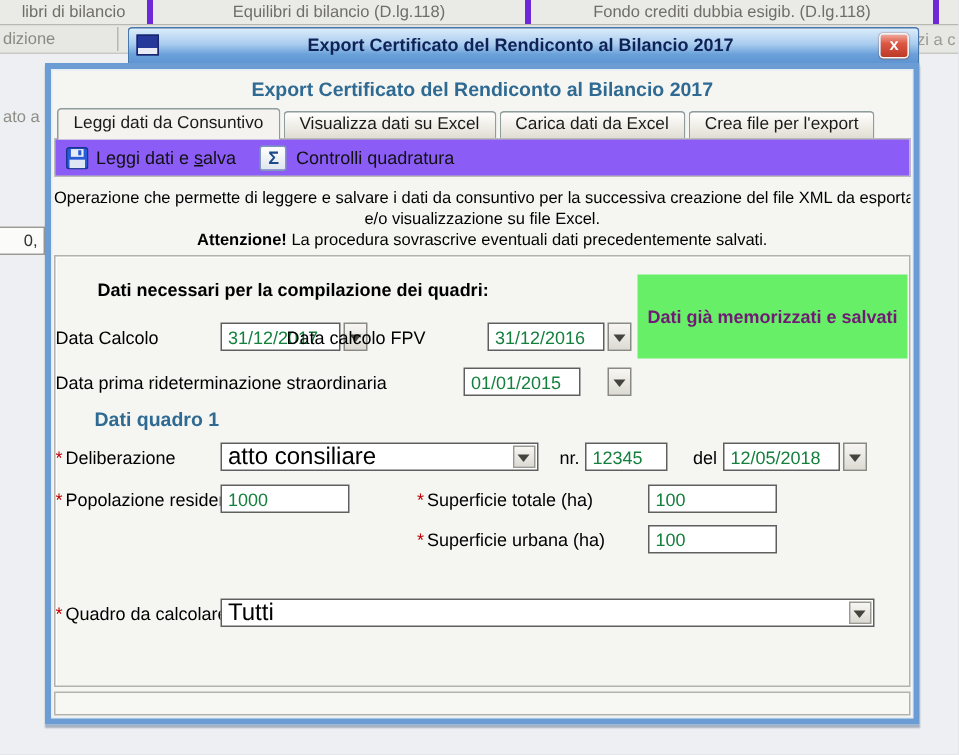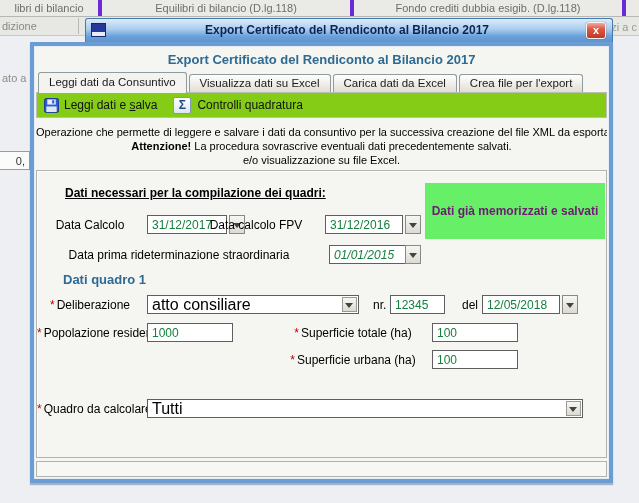--- a/index.html
+++ b/index.html
@@ -49,39 +49,39 @@
              font-weight:bold; font-size:13px; color:#2e6a92; }
 
   .tabs { position:absolute; left:4px; top:26px; height:21px; display:flex; align-items:flex-end; }
   .tab { height:19px; line-height:17px; padding:0 10px; font-size:11.5px; color:#1a1a1a;
          background:linear-gradient(#ffffff, #eceae2 60%, #dedbd1);
          border:1px solid #8f9c9d; border-bottom:none; border-radius:3px 3px 0 0;
          margin-right:2px; white-space:nowrap; cursor:pointer; }
   .tab.active { height:21px; line-height:19px; background:#f4f3f0; position:relative; z-index:3; }
 
   .toolbar { position:absolute; left:2px; top:46px; width:571px; height:26px;
-             background:#84cc16; border:1px solid #bdbdb7; display:flex; align-items:center;
+             background:#8b5cf6; border:1px solid #bdbdb7; display:flex; align-items:center;
              font-size:12px; color:#111; z-index:2; }
   .tb-btn { display:flex; align-items:center; cursor:pointer; height:22px; padding:0 4px; }
   .tb-btn svg { margin:0 5px 0 3px; }
   .sigma-btn { width:18px; height:17px; border:1px solid #7d9ab8;
                background:linear-gradient(#ffffff,#dfe6ee); color:#1c4a8a; font-weight:bold;
                font-size:12px; text-align:center; line-height:15px; margin:0 6px 0 8px;
                border-radius:2px; }
   .accel { text-decoration:underline; }
 
   .desc { position:absolute; left:2px; top:79px; width:571px; text-align:center;
           font-size:11px; line-height:14px; color:#000; }
   .desc .nowrap { white-space:nowrap; overflow:hidden; display:block; }
 
   .form-panel { position:absolute; left:2px; top:124px; width:571px; height:288px;
                 border:1px solid #b3b3ad; box-shadow:inset 1px 1px 0 #fdfdfb; }
 
   .lbl { position:absolute; font-size:12px; color:#000; white-space:nowrap; }
-  .lbl-r { text-align:center; }
+  .lbl-r { text-align:left; }
   .req { color:#c00000; padding-right:2px; }
   .bold { font-weight:bold; }
   .teal { color:#2e6a92; font-weight:bold; font-size:13px; }
 
   .fld { position:absolute; height:19px; border:1px solid #5f5f5f; background:#fff;
          font-size:12px; font-family:"Liberation Sans",sans-serif; padding:0 4px; color:#15803d; }
   .fld.num { text-align:left; }
 
   .drop-btn { position:absolute; width:16px; height:19px; border:1px solid #8a8a84;
               background:linear-gradient(#f7f6f3,#dcdad2); cursor:pointer; }
@@ -152,44 +152,44 @@
           <span><span>Leggi dati e </span><span class="accel">s</span><span>alva</span></span>
         </div>
         <div class="tb-btn">
           <span class="sigma-btn">Σ</span>
           <span>Controlli quadratura</span>
         </div>
       </div>
 
       <div class="desc">
         <span class="nowrap">Operazione che permette di leggere e salvare i dati da consuntivo per la successiva creazione del file XML da esportare</span>
+        <span class="nowrap">e/o visualizzazione su file Excel.</span>
         <span class="nowrap"><b>Attenzione!</b><span> La procedura sovrascrive eventuali dati precedentemente salvati.</span></span>
-        <span class="nowrap">e/o visualizzazione su file Excel.</span>
       </div>
 
       <div class="form-panel">
 
-        <div class="lbl bold" style="left:28px; top:15px;text-decoration:underline;">Dati necessari per la compilazione dei quadri:</div>
+        <div class="lbl bold" style="left:28px; top:15px;">Dati necessari per la compilazione dei quadri:</div>
 
         <div class="status-green">Dati già memorizzati e salvati</div>
 
         <div class="lbl lbl-r" style="left:0; top:47px; width:106px;">Data Calcolo</div>
         <input class="fld" style="left: 110px; top: 44px; width: 80px;" value="31/12/2017">
         <div class="drop-btn" style="left:192px; top:44px;">
             <span class="chev"></span>
           </div>
 
         <div class="lbl lbl-r" style="left:154px; top:47px; width:130px;">Data calcolo FPV</div>
         <input class="fld" style="left: 288px; top: 44px; width: 78px;" value="31/12/2016">
         <div class="drop-btn" style="left:368px; top:44px;">
             <span class="chev"></span>
           </div>
 
         <div class="lbl lbl-r" style="left:0; top:77px; width:284px;">Data prima rideterminazione straordinaria</div>
-        <input class="fld" style="left: 292px; top: 74px; width: 78px; font-style: italic;" value="01/01/2015">
+        <input class="fld" style="left: 272px; top: 74px; width: 78px;" value="01/01/2015">
         <div class="drop-btn" style="left:368px; top:74px;">
             <span class="chev"></span>
           </div>
 
         <div class="lbl teal" style="left:26px; top:101px;">Dati quadro 1</div>
 
         <div class="lbl lbl-r" style="left:0; top:127px; width:106px;"><span class="req">*</span><span>Deliberazione</span></div>
         <div class="combo" style="left:110px; top:124px; width:212px;">
           <span>atto consiliare</span>
           <span class="combo-arrow">

